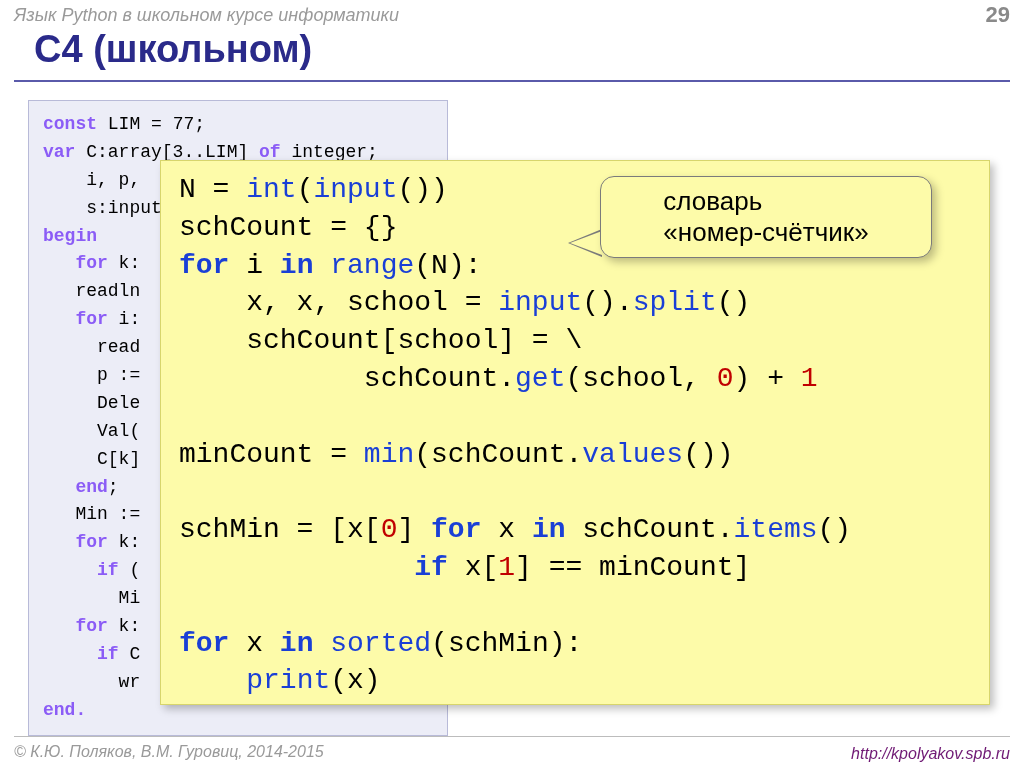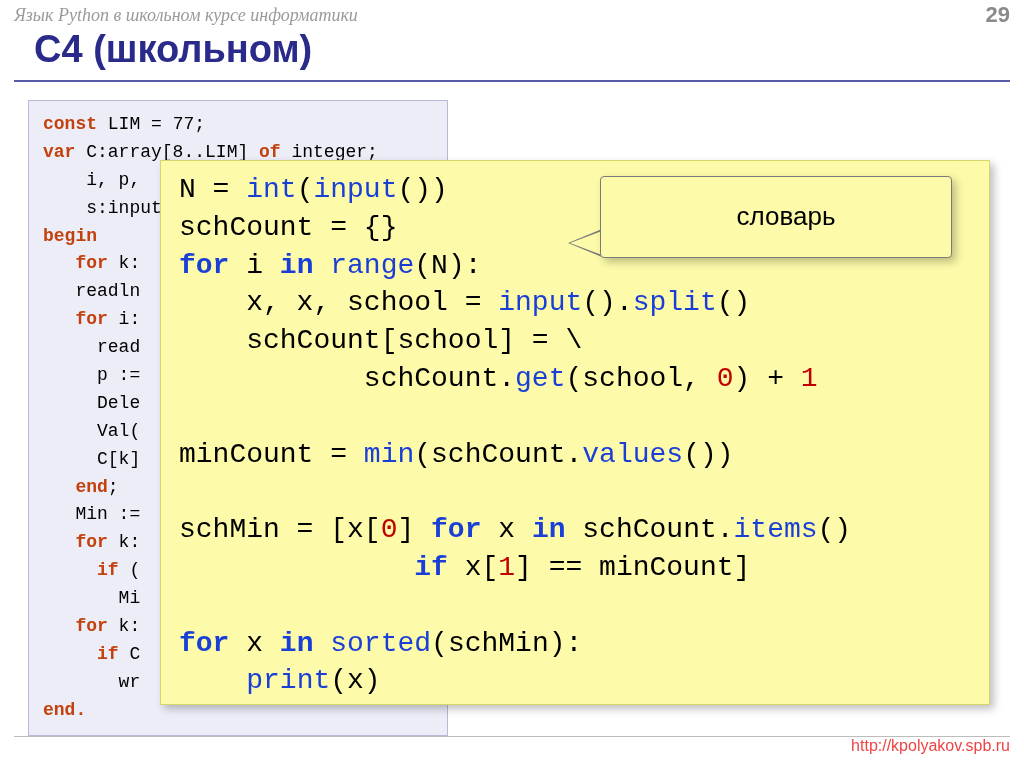--- a/index.html
+++ b/index.html
@@ -26,21 +26,20 @@
     display: flex;
     justify-content: space-between;
     align-items: center;
     padding: 2px 14px 0 14px;
     box-sizing: border-box;
   }
   .header-left {
     font-style: italic;
     color: #9a9a9a;
     font-size: 18px;
-    font-family: Liberation Serif, serif;
   }
   .header-right {
     color: #8a8a8a;
     font-size: 22px;
     font-weight: bold;
   }
   .title {
     position: absolute;
     top: 28px;
     left: 34px;
@@ -66,21 +65,21 @@
     background: #ecedf7;
     border: 1px solid #b8bad8;
     padding: 10px 14px 10px 14px;
     font-family: "Courier New", monospace;
     font-size: 18px;
     line-height: 1.55;
     color: #000;
     white-space: pre;
     box-sizing: border-box;
   }
-  .kw { color: #c2410c; font-weight: bold; }
+  .kw { color: #8b5cf6; font-weight: bold; }
 
   
   .python-box {
     position: absolute;
     top: 160px;
     left: 160px;
     width: 830px;
     height: 545px;
     background: #fdfba9;
     border: 1px solid #d7d56c;
@@ -99,31 +98,30 @@
 
   
   .callout {
     position: absolute;
     top: 176px;
     left: 600px;
     width: 330px;
     height: 80px;
     background: #fdfba9;
     border: 1px solid #7b7b7b;
-    border-radius: 4px;
+    border-radius: 14px;
     box-shadow: 4px 4px 8px rgba(0,0,0,0.25);
     display: flex;
     align-items: center;
     justify-content: center;
     font-size: 26px;
     line-height: 1.2;
     color: #000;
     font-family: Arial, sans-serif;
     z-index: 20;
-    padding-left: 20px;
   }
   .callout-tail {
     position: absolute;
     top: 230px;
     left: 570px;
     width: 0;
     height: 0;
     z-index: 19;
   }
   .callout-tail::before {
@@ -159,41 +157,42 @@
   .footer-left {
     position: absolute;
     bottom: 6px;
     left: 14px;
     font-style: italic;
     color: #9a9a9a;
     font-size: 16px;
   }
   .footer-right {
     position: absolute;
-    bottom: 12px;
+    bottom: 4px;
     right: 14px;
-    color: #ef4444;
+    font-style: italic;
+    color: #701a75;
     font-size: 16px;
   }
 </style>
 </head>
 <body>
 
 <div class="slide">
 
   <div class="header-bar">
     <div class="header-left">Язык Python в школьном курсе информатики</div>
     <div class="header-right">29</div>
   </div>
 
   <div class="title">C4 (школьном)</div>
   <div class="title-underline"></div>
 
   <div class="pascal-box"><span class="kw">const</span><span> LIM = 77;</span>
-<span class="kw">var</span><span> C:array[8..LIM] </span><span class="kw">of</span><span> integer;</span>
+<span class="kw">var</span><span> C:array[3..LIM] </span><span class="kw">of</span><span> integer;</span>
 <span>    i, p,</span>
 <span>    s:input</span>
 <span class="kw">begin</span>
 <span>   </span><span class="kw">for</span><span> k:</span>
 <span>   readln</span>
 <span>   </span><span class="kw">for</span><span> i:</span>
 <span>     read</span>
 <span>     p :=</span>
 <span>     Dele</span>
 <span>     Val(</span>
@@ -220,19 +219,21 @@
 <span>schMin = [x[</span><span class="py-num">0</span><span>] </span><span class="py-kw">for</span><span> x </span><span class="py-kw">in</span><span> schCount.</span><span class="py-fn">items</span><span>()</span>
 <span>              </span><span class="py-kw">if</span><span> x[</span><span class="py-num">1</span><span>] == minCount]</span>
 
 <span class="py-kw">for</span><span> x </span><span class="py-kw">in</span><span> </span><span class="py-fn">sorted</span><span>(schMin):</span>
 <span>    </span><span class="py-fn">print</span><span>(x)</span></div>
 
   <div class="callout-tail"></div>
   <div class="callout">
     <div>
       <span>словарь</span><br>
+      <span>«номер-счётчик»</span>
     </div>
   </div>
 
   <div class="footer-line"></div>
+  <div class="footer-left">© К.Ю. Поляков, В.М. Гуровиц, 2014-2015</div>
   <div class="footer-right">http://kpolyakov.spb.ru</div>
 
 </div>
 
 </body></html>

